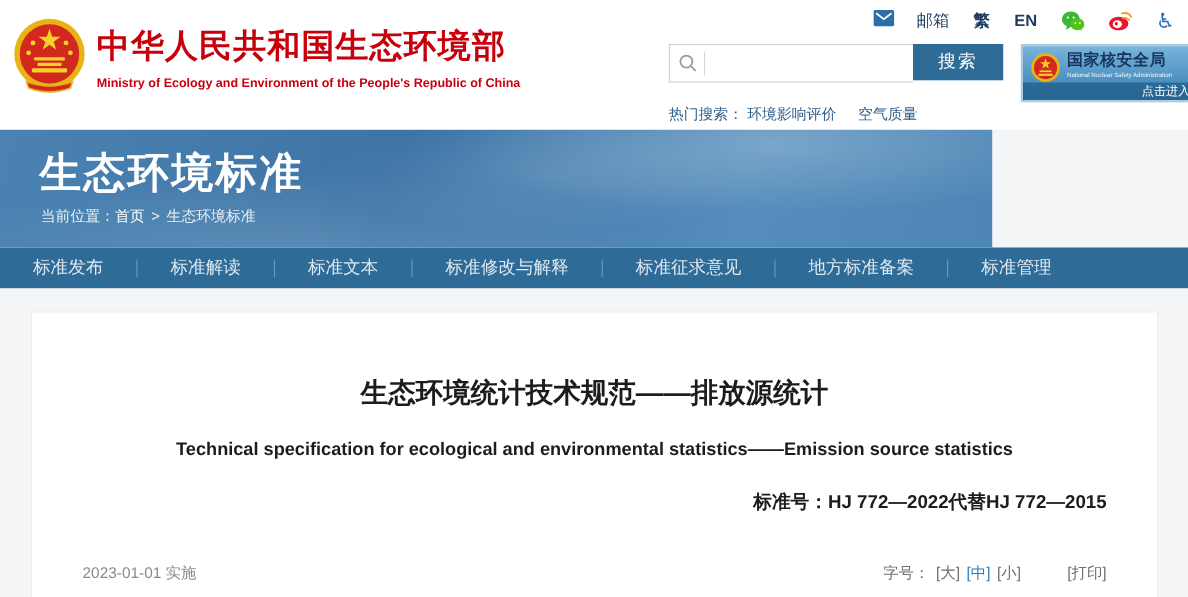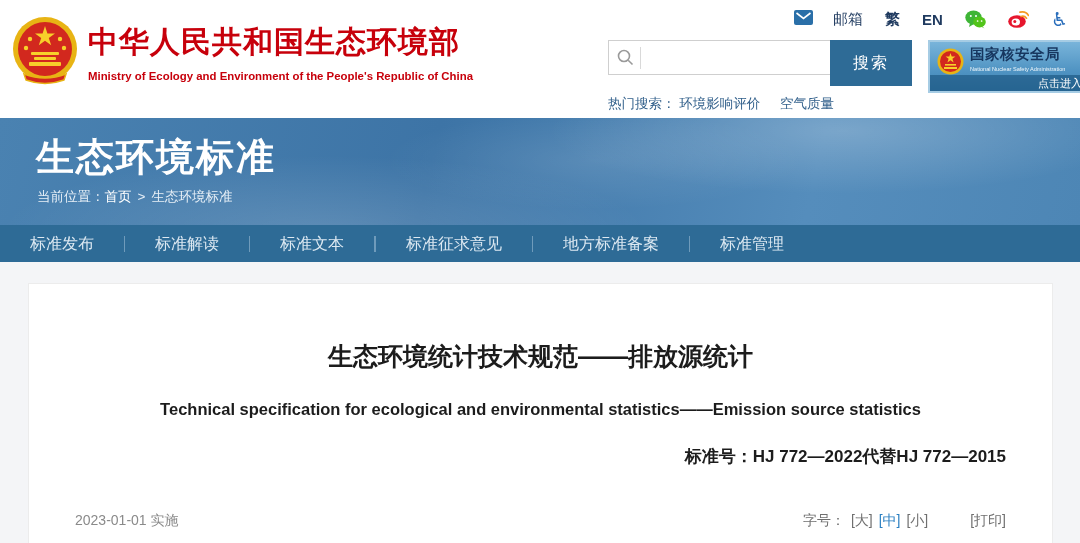--- a/index.html
+++ b/index.html
@@ -19,38 +19,38 @@
   .topbar .mail-txt { font-size:15px; color:#1f3a5f; margin-left:20px; font-weight:400; }
   .a11y { font-size:19px; color:#2a6ebb; line-height:1; }
 
   .search-wrap { position:absolute; left:608px; top:40px; }
   .search-box { display:flex; width:304px; height:35px; }
   .search-input-wrap { display:flex; align-items:center; width:222px; height:35px;
     border:1px solid #cfcfcf; border-right:none; background:#fff; }
   .search-input-wrap svg { margin:0 6px 0 8px; }
   .search-input-wrap .cursorbar { width:1px; height:22px; background:#d9d9d9; margin-right:6px; }
   .search-input { flex:1; border:none; outline:none; height:30px; font-size:14px; background:transparent; }
-  .search-btn { width:82px; height:46px; background:#2e6b96; color:#ffffff; font-size:16px;
+  .search-btn { width:82px; height:33px; background:#2e6b96; color:#ffffff; font-size:16px;
     border:none; cursor:pointer; letter-spacing:2px; }
   .hot-row { margin-top:20px; font-size:13.5px; color:#33618c; }
   .hot-row a { color:#33618c; text-decoration:none; margin-right:16px; cursor:pointer; }
 
   .nnsa { position:absolute; left:928px; top:40px; width:156px; height:53px;
     border:2px solid #a6cce4; background:linear-gradient(180deg,#79b4da 0%,#4f93c2 60%,#3f84b4 100%);
     cursor:pointer; overflow:hidden; }
   .nnsa .s-emblem { position:absolute; left:7px; top:6px; width:27px; height:27px; }
   .nnsa .names { position:absolute; left:40px; top:3px; }
   .nnsa .n-cn { font-size:14.5px; font-weight:700; color:#16365f; letter-spacing:0.5px; }
   .nnsa .n-en { font-size:5.6px; color:#f0f7fb; margin-top:2px; white-space:nowrap; }
   .nnsa .enter { position:absolute; left:0; bottom:0; width:100%; height:16px;
     background:rgba(18,74,116,0.55); color:#ffffff; font-size:11px; text-align:right;
     line-height:16px; }
 
   
-  .banner { position:relative; width:1080px; height:107px;
+  .banner { position:relative; width:902px; height:107px;
     background:
       radial-gradient(ellipse 420px 90px at 78% 12%, rgba(255,255,255,0.22), rgba(255,255,255,0) 70%),
       radial-gradient(ellipse 500px 120px at 30% 108%, rgba(255,255,255,0.16), rgba(255,255,255,0) 65%),
       radial-gradient(ellipse 300px 70px at 55% 40%, rgba(255,255,255,0.10), rgba(255,255,255,0) 70%),
       linear-gradient(103deg,#4a82b1 0%,#3d74a6 40%,#558dbc 75%,#4d86b5 100%); }
   .banner h1 { position:absolute; left:36px; top:14px; font-size:38px; font-weight:700;
     color:#ffffff; letter-spacing:2px; }
   .breadcrumb { position:absolute; left:37px; top:70px; font-size:13.5px; color:#e8f0f7; }
   .breadcrumb a { color:#ffffff; text-decoration:none; cursor:pointer; }
   .breadcrumb .sep { margin:0 6px; }
@@ -188,20 +188,21 @@
   </div>
 </div>
 
 <div class="nav">
   <div class="nav-item">标准发布</div>
   <span class="nav-sep"></span>
   <div class="nav-item">标准解读</div>
   <span class="nav-sep"></span>
   <div class="nav-item">标准文本</div>
   <span class="nav-sep"></span>
+  <div class="nav-item">标准修改与解释</div>
   <span class="nav-sep"></span>
   <div class="nav-item">标准征求意见</div>
   <span class="nav-sep"></span>
   <div class="nav-item">地方标准备案</div>
   <span class="nav-sep"></span>
   <div class="nav-item">标准管理</div>
 </div>
 
 <div class="main">
   <div class="content-box">

